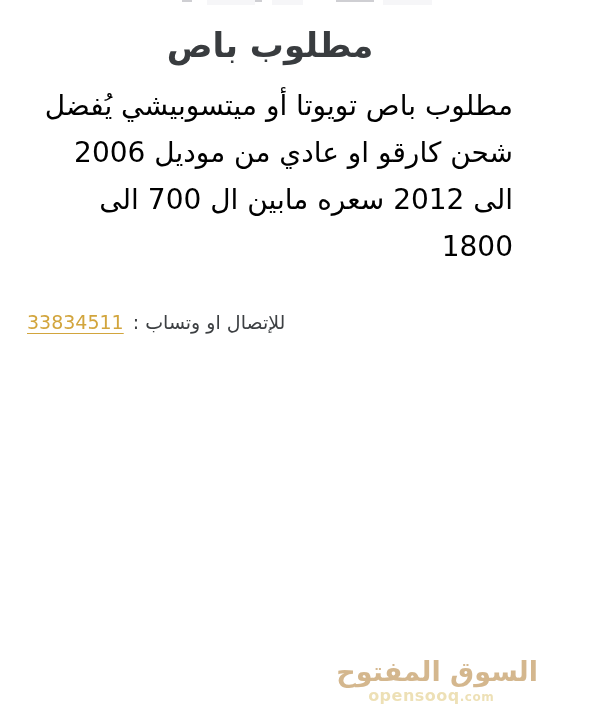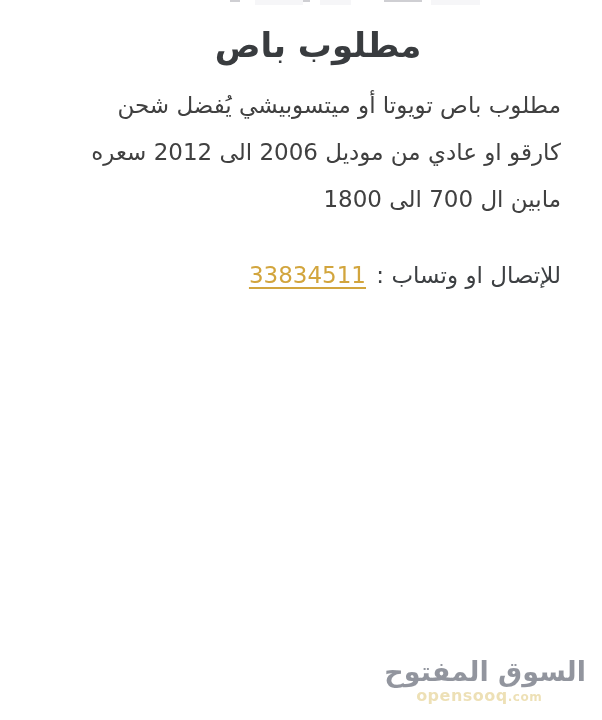--- a/index.html
+++ b/index.html
@@ -12,21 +12,20 @@
     height: 720px;
     overflow: hidden;
     font-family: "DejaVu Sans", sans-serif;
     position: relative;
   }
   .page {
     position: relative;
     width: 540px;
     height: 720px;
     background: #ffffff;
-    margin-left: 48px;
   }
 
   
   .artifact { position: absolute; top: 0; }
   .a-rect  { height: 5px; background: #f6f6f8; }
   .a-speck { height: 2px; background: #cfcfd3; }
   .a-rect.r1  { left: 207px; width: 48px; }
   .a-rect.r2  { left: 272px; width: 31px; }
   .a-rect.r3  { left: 383px; width: 49px; }
   .a-speck.s1 { left: 182px; width: 10px; }
@@ -41,31 +40,31 @@
     font-size: 34px;
     font-weight: 700;
     line-height: 46px;
     color: #393c3f;
   }
 
   p.desc {
     direction: rtl;
     text-align: right;
     margin: 14px 27px 0 27px;
-    font-size: 23px;
+    font-size: 28px;
     line-height: 47px;
     font-weight: 400;
-    color: #404040;
+    color: #000000;
   }
 
   p.contact {
     direction: rtl;
-    text-align: right;
+    text-align: left;
     margin: 32px 27px 0 27px;
-    font-size: 23px;
+    font-size: 19px;
     line-height: 40px;
     color: #3d4043;
   }
   a.phone {
     color: #d2a53d;
     text-decoration: underline;
     text-decoration-color: #d2a53d;
     text-underline-offset: 4px;
     cursor: pointer;
     margin-inline-start: 3px;
@@ -78,21 +77,21 @@
     text-align: center;
     opacity: 0.45;
     user-select: none;
     pointer-events: none;
   }
   .wm-logo {
     direction: rtl;
     font-size: 27px;
     font-weight: 700;
     line-height: 30px;
-    color: #0f172a;
+    color: #a16207;
     letter-spacing: -1px;
   }
   .wm-site {
     font-size: 16px;
     font-weight: 700;
     line-height: 18px;
     color: #d9bc5e;
     letter-spacing: 0.5px;
     padding-right: 12px;
   }

